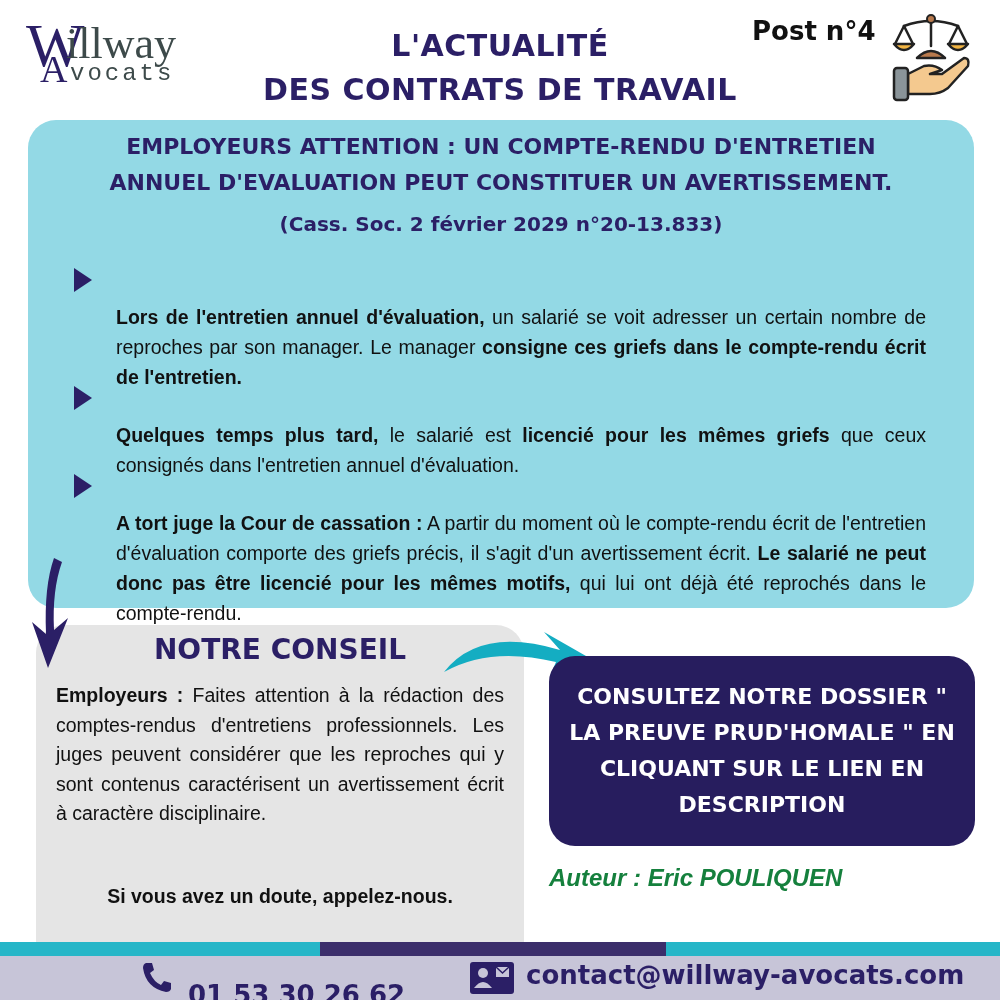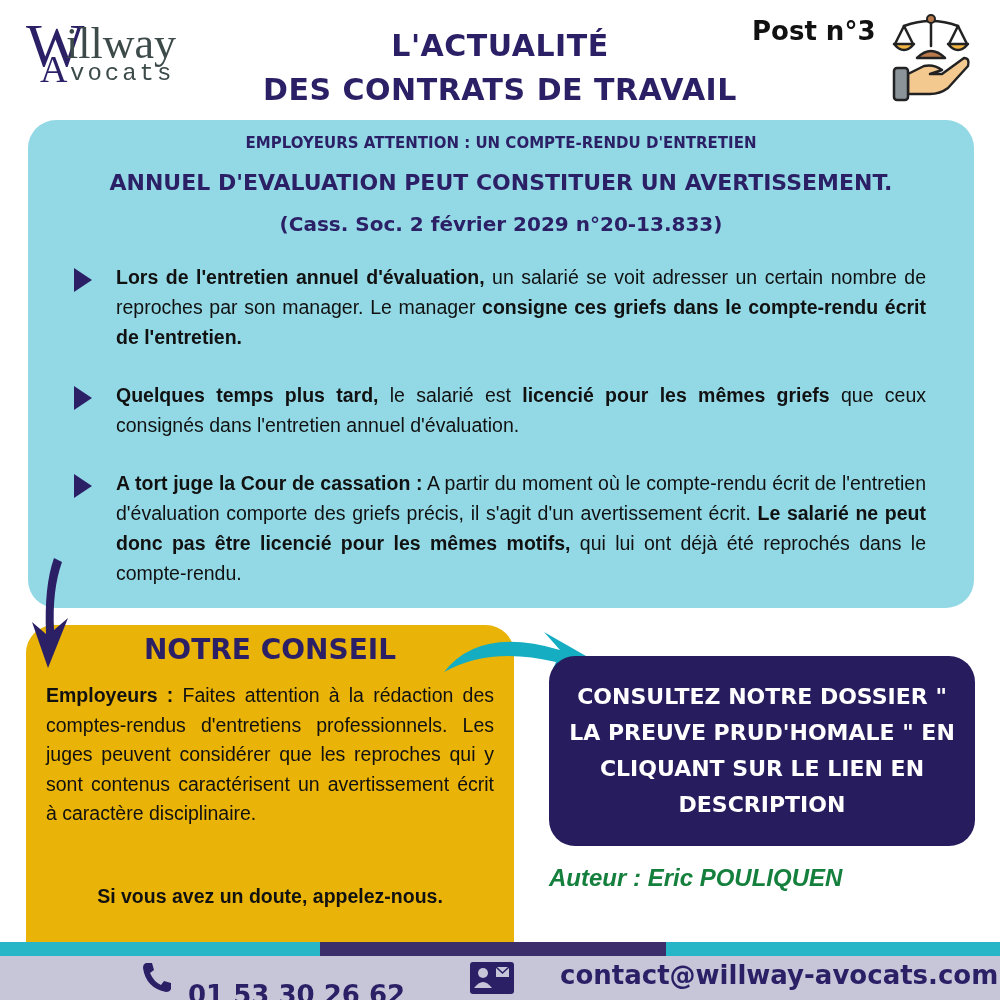--- a/index.html
+++ b/index.html
@@ -19,34 +19,34 @@
   .main-title { left: 200px; width: 600px; text-align: center; font-weight: 700; color: #2b1f66; font-family: "DejaVu Sans", sans-serif; }
   .title1 { top: 28px; font-size: 30px; letter-spacing: 0.5px; }
   .title2 { top: 72px; font-size: 30px; letter-spacing: 0.5px; }
 
   .post-label { left: 752px; top: 16px; font-size: 26px; font-weight: 700; color: #111; font-family: "DejaVu Sans", sans-serif; }
   .icon-justice { left: 890px; top: 8px; width: 82px; height: 96px; }
 
   
   .cyan-box { left: 28px; top: 120px; width: 946px; height: 488px; background: #93d9e5; border-radius: 28px; }
   .cyan-head { position: absolute; left: 0; width: 946px; text-align: center; font-weight: 700; color: #2b1f66; font-family: "DejaVu Sans", sans-serif; }
-  .cyan-h1 { top: 14px; font-size: 15px; text-align: center; }
+  .cyan-h1 { top: 14px; font-size: 22px; text-align: center; }
   .cyan-h2 { top: 50px; font-size: 22px; }
   .cyan-h3 { top: 92px; font-size: 20px; }
 
   .bullet { position: absolute; left: 46px; width: 852px; }
   .bullet .tri { position: absolute; left: 0; top: 6px; width: 0; height: 0; border-top: 12px solid transparent; border-bottom: 12px solid transparent; border-left: 18px solid #2b1f66; }
-  .bullet .txt { margin-left: 42px; font-size: 19.5px; line-height: 30px; text-align: justify; color: #111; font-family: "Liberation Sans", sans-serif; }
+  .bullet .txt { margin-left: 42px; font-size: 19.5px; line-height: 30px; text-align: justify; color: #111; font-family: "Liberation Sans", sans-serif; margin-top: 40px; }
   .bullet b { font-weight: 700; }
   .b1 { top: 142px; }
   .b2 { top: 260px; }
   .b3 { top: 348px; }
 
   
-  .conseil-box { left: 26px; top: 625px; width: 488px; height: 356px; background: #eab308; border-radius: 28px; }
+  .conseil-box { left: 36px; top: 625px; width: 488px; height: 356px; background: #e5e5e5; border-radius: 28px; }
   .conseil-title { position: absolute; left: 0; top: 8px; width: 488px; text-align: center; font-size: 28px; font-weight: 700; color: #2b1f66; font-family: "DejaVu Sans", sans-serif; }
   .conseil-text { position: absolute; left: 20px; top: 56px; width: 448px; font-size: 19.5px; line-height: 29.5px; text-align: justify; color: #111; }
   .conseil-text b { font-weight: 700; }
   .conseil-cta { position: absolute; left: 0; top: 260px; width: 488px; text-align: center; font-size: 19.5px; font-weight: 700; color: #111; }
 
   
   .cta-box { left: 549px; top: 656px; width: 426px; height: 190px; background: #271d5e; border-radius: 26px; display: flex; align-items: center; justify-content: center; }
   .cta-text { color: #ffffff; font-weight: 700; font-size: 22px; line-height: 36px; text-align: center; font-family: "DejaVu Sans", sans-serif; width: 400px; }
 
   .author { left: 549px; top: 864px; width: 426px; text-align: left; font-size: 24px; font-weight: 700; font-style: italic; color: #15803d; }
@@ -57,36 +57,36 @@
 
   
   .footer-stripe { top: 942px; height: 14px; }
   .s1 { left: 0; width: 320px; background: #26b6c8; }
   .s2 { left: 320px; width: 346px; background: #3b2e6b; }
   .s3 { left: 666px; width: 334px; background: #26b6c8; }
   .footer-bar { left: 0; top: 956px; width: 1000px; height: 44px; background: #c7c5d8; }
   .phone-icon { left: 140px; top: 960px; width: 34px; height: 34px; }
   .phone-text { left: 188px; top: 960px; font-size: 26px; font-weight: 700; color: #2b1f66; font-family: "DejaVu Sans", sans-serif; margin-top: 20px; }
   .contact-icon { left: 470px; top: 962px; width: 44px; height: 32px; }
-  .email-text { left: 526px; top: 960px; font-size: 26px; font-weight: 700; color: #2b1f66; font-family: "DejaVu Sans", sans-serif; margin-left: 34px; }
+  .email-text { left: 526px; top: 960px; font-size: 26px; font-weight: 700; color: #2b1f66; font-family: "DejaVu Sans", sans-serif; }
 </style>
 </head>
 <body>
 
 <div class="abs logo">
   <span class="logo-w">W</span>
   <span class="logo-illway">illway</span>
   <span class="logo-a">A</span>
   <span class="logo-vocats">vocats</span>
 </div>
 
 <div class="abs main-title title1">L'ACTUALITÉ</div>
 <div class="abs main-title title2">DES CONTRATS DE TRAVAIL</div>
 
-<div class="abs post-label">Post n°3</div>
+<div class="abs post-label">Post n°4</div>
 
 <svg class="abs icon-justice" viewBox="0 0 82 96">
   <g stroke="#222" stroke-width="2.5" fill="none" stroke-linecap="round" stroke-linejoin="round">
     <line x1="41" y1="12" x2="41" y2="38"></line>
     <path d="M14 18 Q41 8 68 18"></path>
     <line x1="14" y1="18" x2="5" y2="36"></line>
     <line x1="14" y1="18" x2="23" y2="36"></line>
     <line x1="68" y1="18" x2="59" y2="36"></line>
     <line x1="68" y1="18" x2="77" y2="36"></line>
     <path d="M4 36 Q14 48 24 36 Z" fill="#f2b544"></path>

